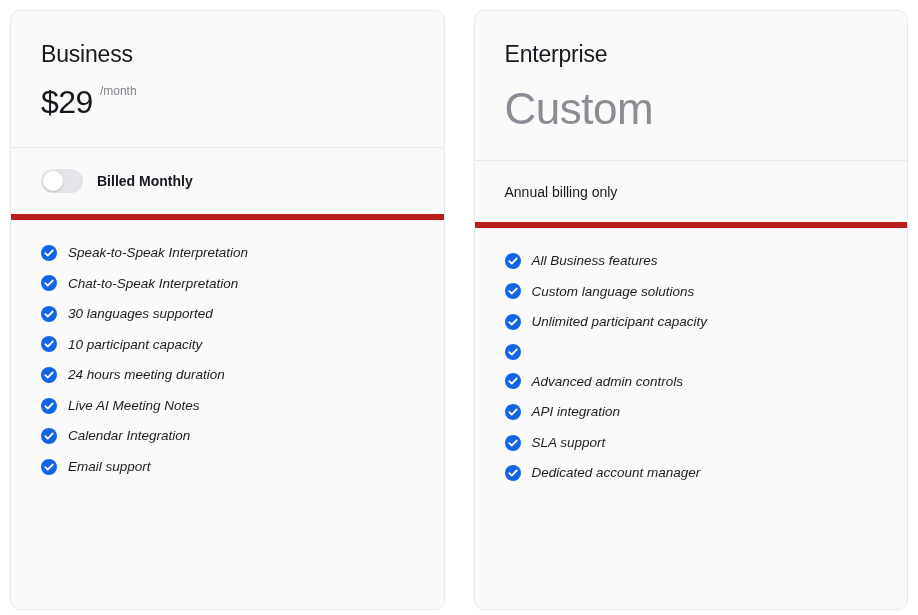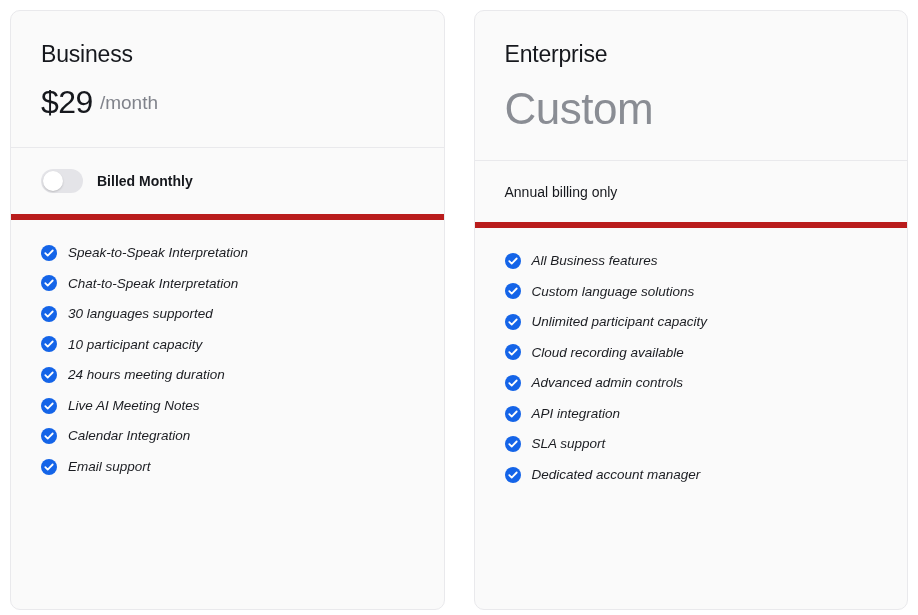--- a/index.html
+++ b/index.html
@@ -33,35 +33,35 @@
   }
   .plan-name {
     font-size: 23px;
     color: #16181d;
     font-weight: 400;
     letter-spacing: -0.2px;
     margin-bottom: 16px;
   }
   .price-row {
     display: flex;
-    align-items: center;
+    align-items: flex-start;
     gap: 7px;
   }
   .price-amount {
     font-size: 32px;
     color: #16181d;
     font-weight: 400;
     letter-spacing: -0.5px;
   }
   .price-amount.custom {
     color: #8a8d94;
     font-size: 44px;
   }
   .price-period {
-    font-size: 19px;
+    font-size: 12px;
     color: #80838b;
     font-weight: 400;
   }
   .plan-billing {
     border-top: 1px solid #e9e9ec;
     border-bottom: 6px solid #b91c1c;
     padding: 21px 30px;
     display: flex;
     align-items: center;
     gap: 14px;
@@ -235,21 +235,20 @@
             <circle cx="8" cy="8" r="8" fill="#1464e8"></circle>
             <path d="M4.3 8.2l2.4 2.4 5-5.1" fill="none" stroke="#ffffff" stroke-width="1.8" stroke-linecap="round" stroke-linejoin="round"></path>
           </svg>
         <span class="feature-text">Unlimited participant capacity</span>
       </li>
       <li class="feature">
         <svg class="check-icon" viewBox="0 0 16 16">
             <circle cx="8" cy="8" r="8" fill="#1464e8"></circle>
             <path d="M4.3 8.2l2.4 2.4 5-5.1" fill="none" stroke="#ffffff" stroke-width="1.8" stroke-linecap="round" stroke-linejoin="round"></path>
           </svg>
-        <span class="feature-text">Cloud recording available</span>
       </li>
       <li class="feature">
         <svg class="check-icon" viewBox="0 0 16 16">
             <circle cx="8" cy="8" r="8" fill="#1464e8"></circle>
             <path d="M4.3 8.2l2.4 2.4 5-5.1" fill="none" stroke="#ffffff" stroke-width="1.8" stroke-linecap="round" stroke-linejoin="round"></path>
           </svg>
         <span class="feature-text">Advanced admin controls</span>
       </li>
       <li class="feature">
         <svg class="check-icon" viewBox="0 0 16 16">

